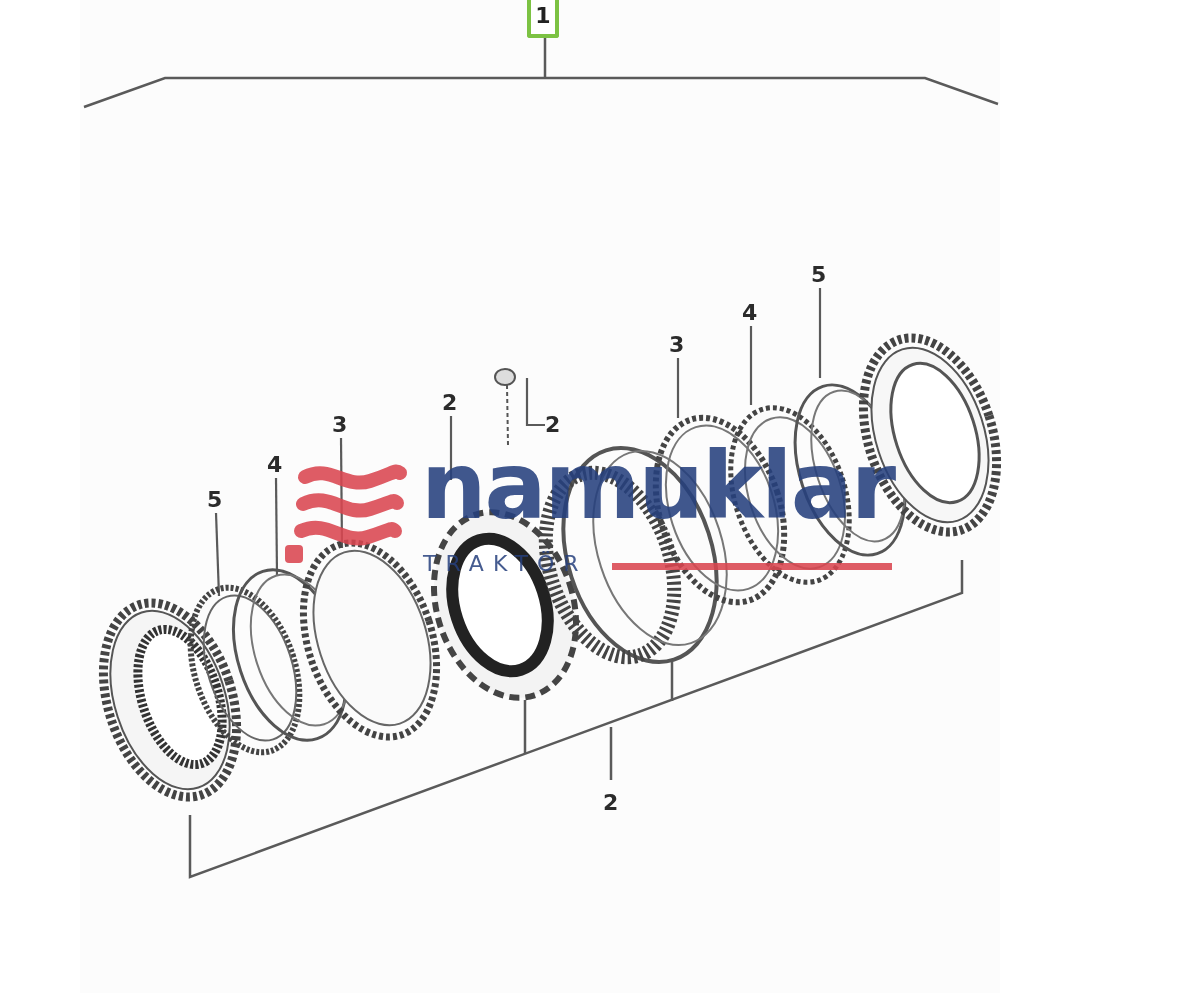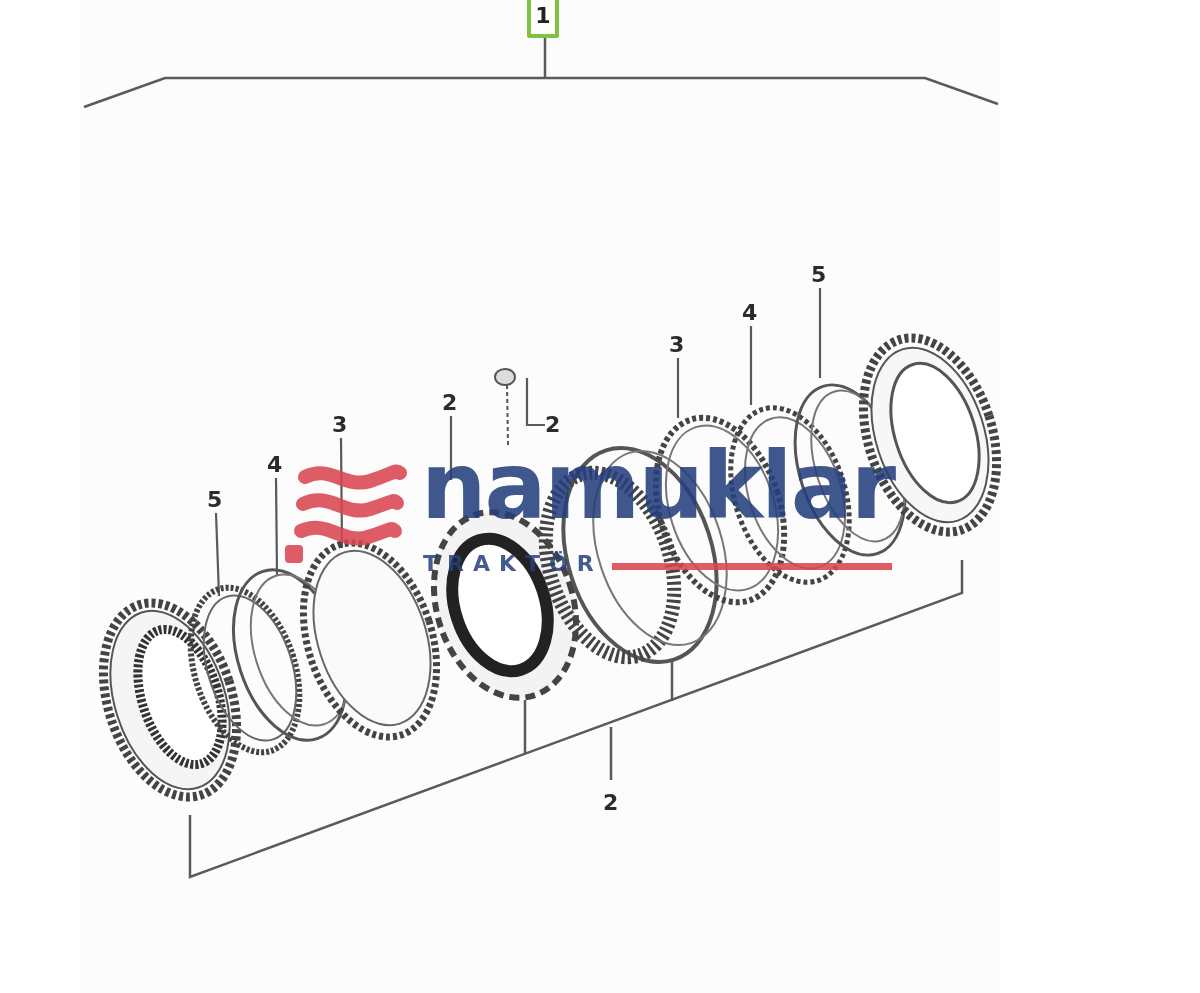--- a/index.html
+++ b/index.html
@@ -30,21 +30,21 @@
     pointer-events: none;
   }
   .wm-text {
     position: absolute; left: 136px; top: -18px;
     font-family: "DejaVu Sans", sans-serif; font-weight: bold;
     font-size: 92px; letter-spacing: -2px; color: rgba(38,64,125,0.88);
     line-height: 1;
   }
   .wm-sub {
     position: absolute; left: 138px; top: 92px;
-    font-family: "DejaVu Sans", sans-serif; font-weight: bold;
+    font-family: "DejaVu Sans", sans-serif; font-weight: normal;
     font-size: 22px; letter-spacing: 9px; color: rgba(38,64,125,0.85);
   }
   .wm-bar {
     position: absolute; left: 327px; top: 104px; width: 280px; height: 7px;
     background: rgba(218,70,80,0.88);
   }
   .wm-logo { position: absolute; left: 0; top: 0; }
 </style>
 </head>
 <body>

